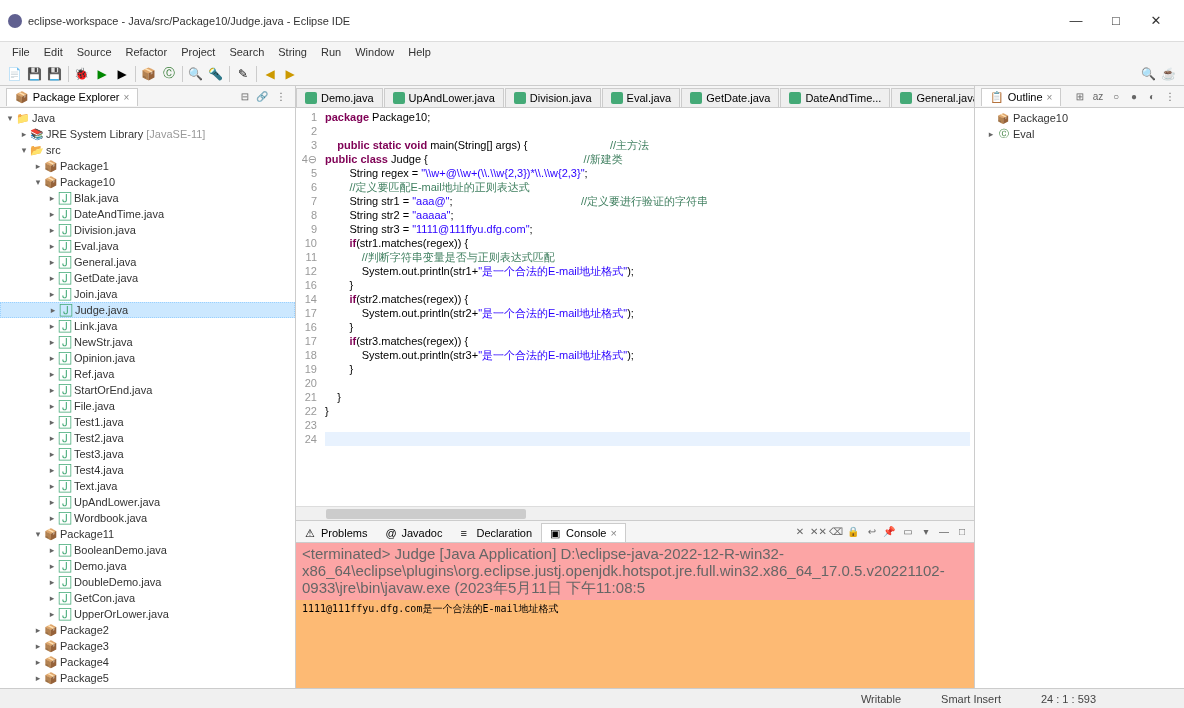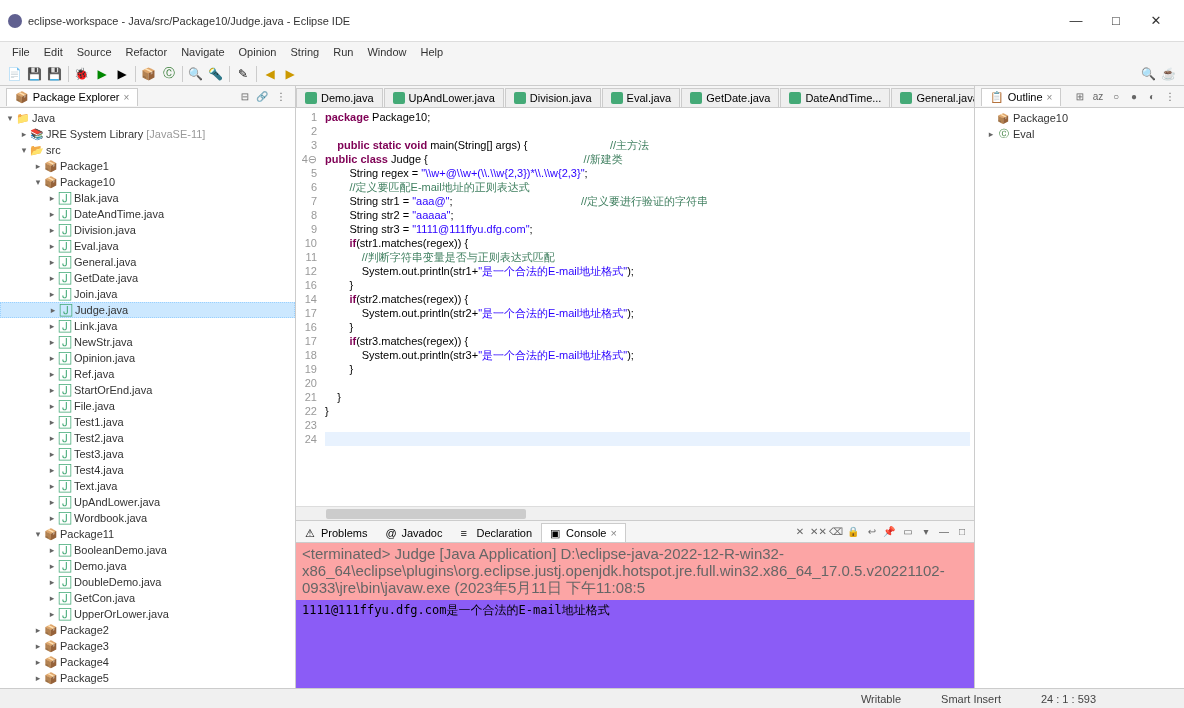--- a/index.html
+++ b/index.html
@@ -43,21 +43,21 @@
 .str { color: #2a00ff; }
 .cmt { color: #3f7f5f; }
 .bottom-panel { height: 168px; display: flex; flex-direction: column; border-top: 1px solid #ccc; }
 .bp-tabs { height: 22px; background: #f5f5f5; display: flex; align-items: flex-end; border-bottom: 1px solid #ccc; }
 .bp-tab { padding: 3px 8px; font-size: 11px; display: flex; align-items: center; gap: 4px; cursor: pointer; border: 1px solid transparent; border-bottom: none; }
 .bp-tab.active { background: #fff; border-color: #ccc; }
 .bp-tab .bicon { width: 12px; height: 12px; display: inline-block; }
 .bp-toolbar { margin-left: auto; display: flex; gap: 2px; padding-right: 4px; }
 .bp-toolbar .bpbtn { width: 16px; height: 16px; cursor: pointer; font-size: 10px; color: #666; text-align: center; }
 .bp-status { background: #fca5a5; font-size: 15px; color: #666; padding: 2px 6px; }
-.bp-content { flex: 1; background: #8b5cf6; font-family: Consolas, monospace; font-size: 12px; padding: 2px 6px; overflow: auto; }
+.bp-content { flex: 1; background: #fdba74; font-family: Consolas, monospace; font-size: 10px; padding: 2px 6px; overflow: auto; }
 .sidebar-right { width: 210px; display: flex; flex-direction: column; border-left: 1px solid #ccc; background: #fff; }
 .statusbar { height: 20px; background: #f0f0f0; border-top: 1px solid #ccc; display: flex; align-items: center; padding: 0 8px; font-size: 11px; color: #444; }
 .statusbar .sseg { padding: 0 20px; }
 .statusbar .sspacer { flex: 1; }
 .scrollbar-h { height: 14px; background: #f0f0f0; border-top: 1px solid #ddd; position: relative; }
 .scrollbar-h .thumb { position: absolute; left: 30px; top: 2px; width: 200px; height: 10px; background: #ccc; border-radius: 2px; }
 .ic-pkg { color: #b77b2e; }
 .ic-java { color: #4a7; }
 .ic-proj { color: #c9b060; }
 .ic-fold { color: #c9b060; }
@@ -72,22 +72,22 @@
   <span class="wbtn">—</span>
   <span class="wbtn">□</span>
   <span class="wbtn">✕</span>
 </div>
 
 <div class="menubar" id="menubar">
     <span class="menu">File</span>
     <span class="menu">Edit</span>
     <span class="menu">Source</span>
     <span class="menu">Refactor</span>
-    <span class="menu">Navigate</span>
-    <span class="menu">Opinion</span>
+    <span class="menu">Project</span>
+    <span class="menu">Search</span>
     <span class="menu">String</span>
     <span class="menu">Run</span>
     <span class="menu">Window</span>
     <span class="menu">Help</span>
   </div>
 
 <div class="toolbar">
   <span class="tbtn">
       <span class="tglyph">📄</span>
     </span>

